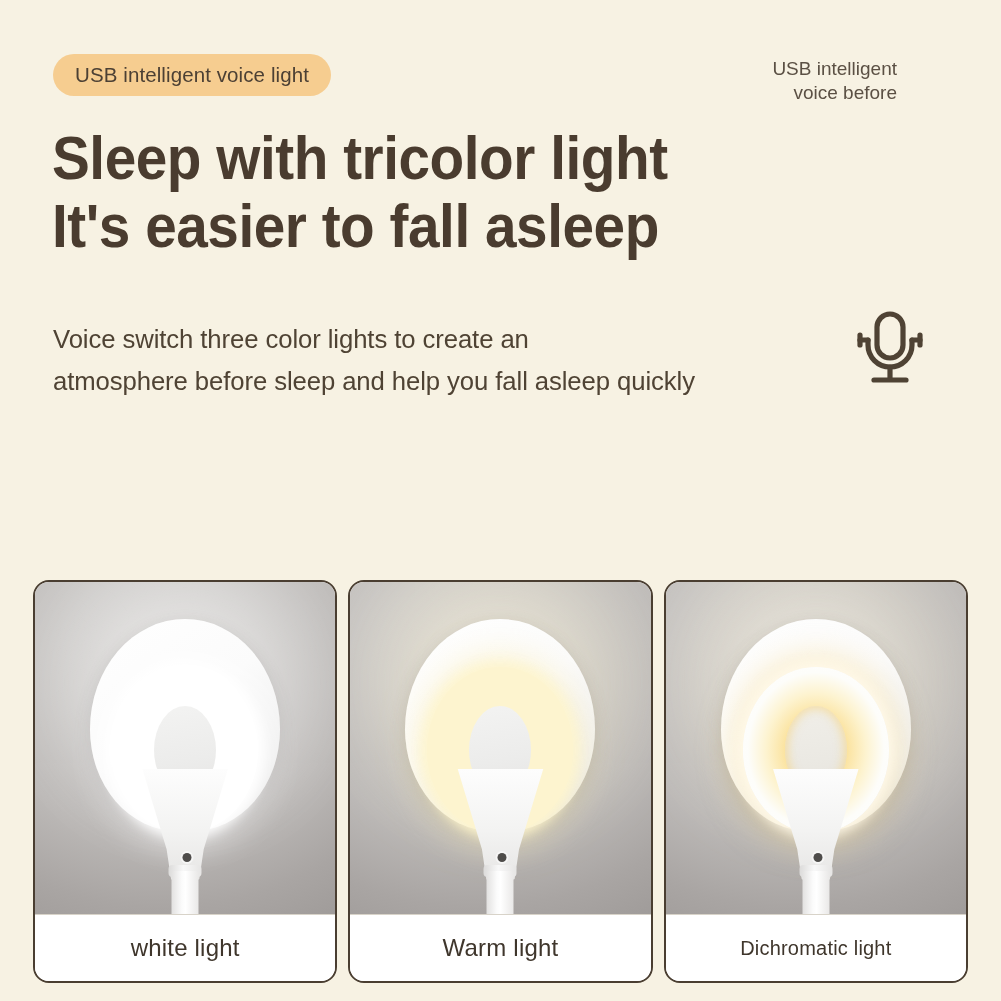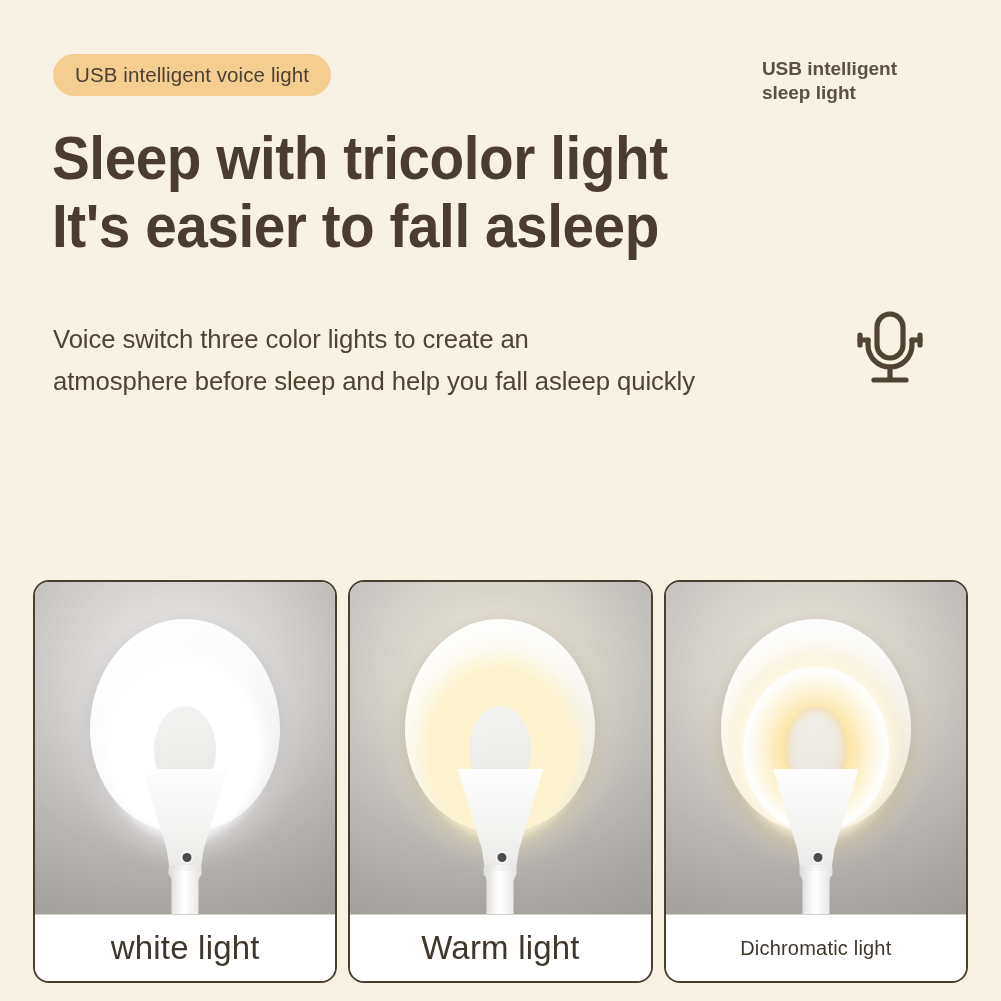--- a/index.html
+++ b/index.html
@@ -45,25 +45,25 @@
     font-size: 20.5px;
     line-height: 42px;
     white-space: nowrap;
     letter-spacing: 0.1px;
   }
 
   .corner-label {
     position: absolute;
     right: 62px;
     top: 57px;
+    text-align: right;
     color: #5b5044;
     font-size: 19px;
     line-height: 24px;
     white-space: nowrap;
-    font-weight: bold;
   }
   .corner-label .cl-line { display: block; }
 
   
   .headline {
     position: absolute;
     left: 52px;
     top: 124px;
     color: #4a3c2f;
     font-size: 61px;
@@ -260,37 +260,37 @@
   
   .card-caption {
     flex: 0 0 auto;
     height: 66px;
     background: #ffffff;
     border-top: 1px solid #d8d3c9;
     display: flex;
     align-items: center;
     justify-content: center;
     color: #3f362c;
-    font-size: 33px;
+    font-size: 24px;
     letter-spacing: 0.2px;
     white-space: nowrap;
   }
   .card-dich .card-caption { font-size: 20px; }
 </style>
 </head>
 <body>
 
 <div class="page">
 
   <div class="top-row">
     <div class="badge-pill">USB intelligent voice light</div>
 
     <div class="corner-label">
       <span class="cl-line">USB intelligent</span>
-      <span class="cl-line">sleep light</span>
+      <span class="cl-line">voice before</span>
     </div>
   </div>
 
   <div class="headline">
     <span class="hl-line">Sleep with tricolor light</span>
     <span class="hl-line">It's easier to fall asleep</span>
   </div>
 
   <div class="subcopy">
     <span class="sc-line">Voice switch three color lights to create an</span>

